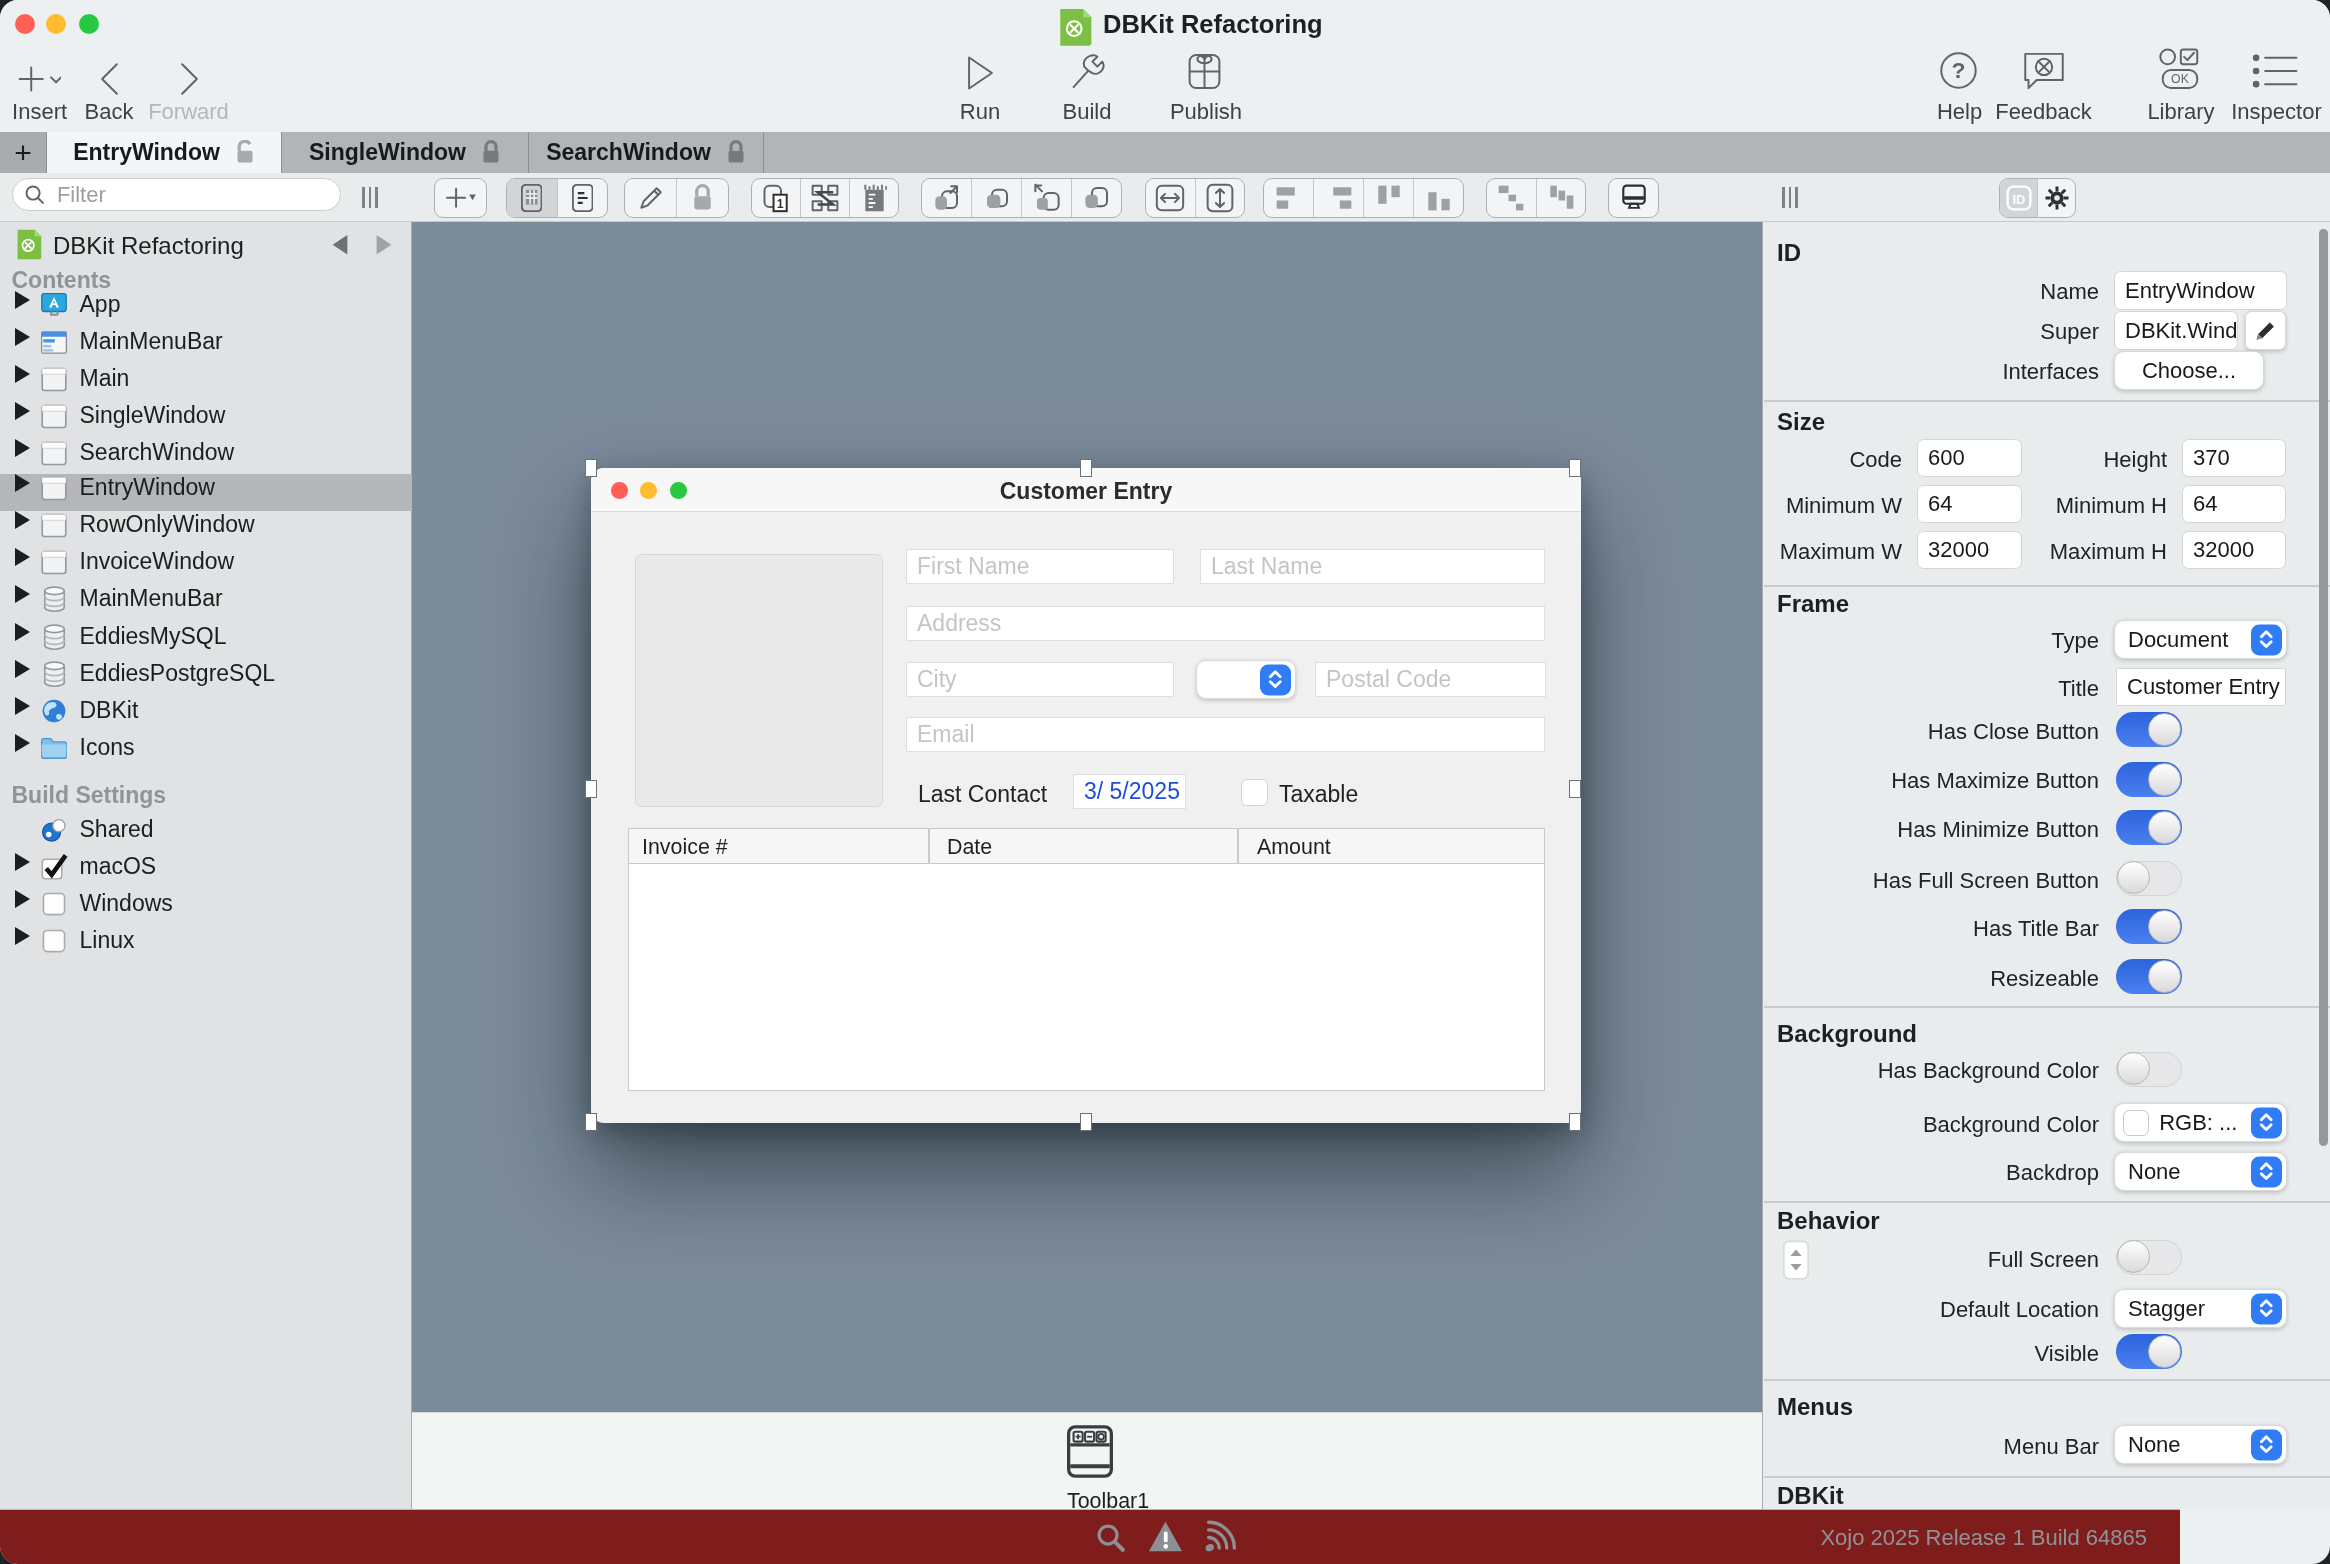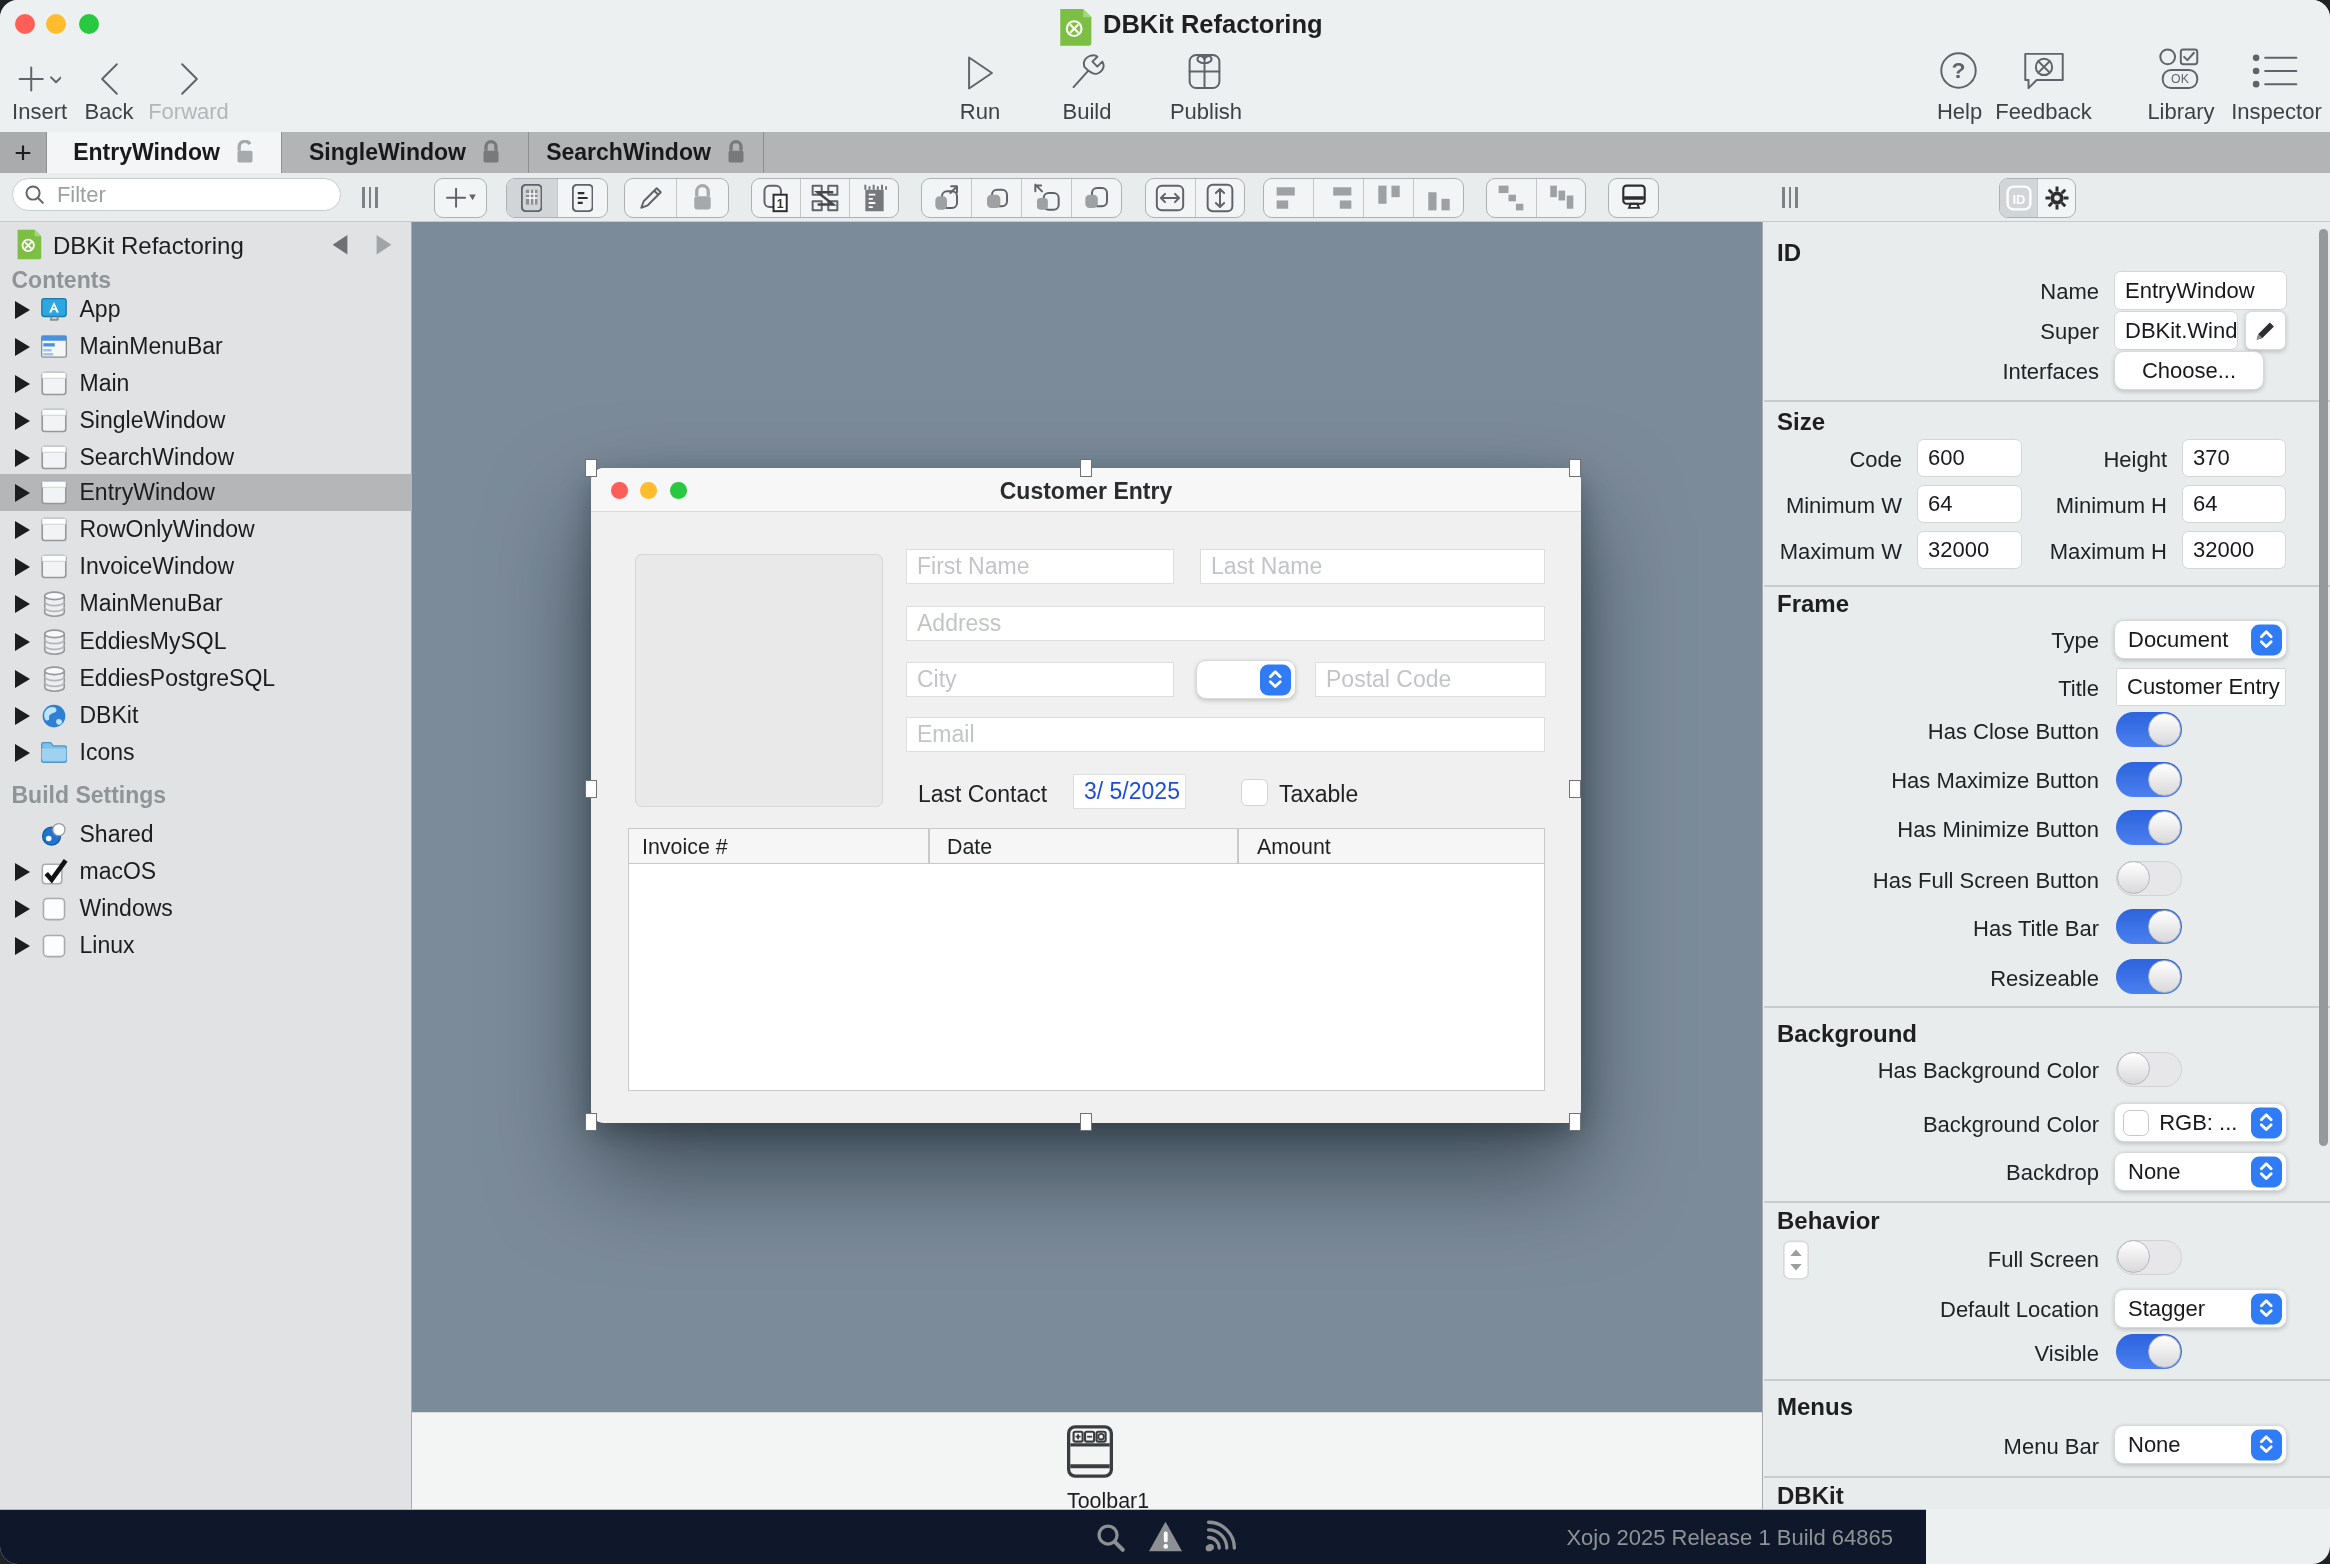--- a/index.html
+++ b/index.html
@@ -31,21 +31,21 @@
   .grip{display:flex;gap:4.1px;}
   .grip i{display:block;width:2.5px;height:21.4px;background:#7e8285;}
 
   .tg{top:178px;height:40px;border:1.6px solid #aeb1b3;border-radius:9px;background:#f2f4f5;display:flex;overflow:hidden;box-sizing:border-box;}
   .tg .seg{flex:1;display:flex;align-items:center;justify-content:center;border-right:1.6px solid #c4c7c9;box-sizing:border-box;}
   .tg .seg:last-child{border-right:none;}
   .tg .seg.sel{background:#d2d5d7;}
 
   
   .sidebar{left:0;top:222px;width:412px;height:1287px;background:#e0e2e3;border-right:1.6px solid #a9acaf;box-sizing:border-box;}
-  .srow{position:absolute;left:0;width:412px;height:37px;display:flex;align-items:center;}
+  .srow{position:absolute;left:0;width:412px;height:37px;display:flex;align-items:flex-start;}
   .srow .disc{width:0;height:0;border-left:15px solid #1b1d1f;border-top:9px solid transparent;border-bottom:9px solid transparent;margin-left:15px;}
   .srow .disc.none{border-left-color:transparent;}
   .srow .icn{width:28px;height:28px;margin-left:10px;display:flex;align-items:center;justify-content:center;}
   .srow .slab{font-size:23px;color:#1b1d1f;margin-left:11.5px;white-space:nowrap;}
   .shead{position:absolute;left:11.5px;font-size:23px;font-weight:bold;color:#8f9497;}
   .selband{position:absolute;left:0;width:412px;height:37px;background:#b4b6b8;}
 
   
   .canvas{left:412px;top:222px;width:1350px;height:1190px;background:#7c8b9a;}
   .tray{left:412px;top:1412px;width:1350px;height:97px;background:#f3f5f5;border-top:1.6px solid #d6d8d8;box-sizing:border-box;}
@@ -79,21 +79,21 @@
   .knob{position:absolute;top:0.8px;width:33px;height:33px;border-radius:50%;background:linear-gradient(#ffffff,#d9d9db);border:0.8px solid #b6b6b8;box-sizing:border-box;}
   .toggle.on .knob{right:0.8px;}
   .toggle.off .knob{left:0px;top:-0.8px;}
   .popup{position:absolute;background:#fff;border:0.8px solid #d9d9d9;border-radius:10px;box-shadow:0 1.6px 4.1px rgba(0,0,0,.18);display:flex;align-items:center;box-sizing:border-box;}
   .popup .ptext{font-size:22px;color:#17191b;margin-left:13px;white-space:nowrap;}
   .popup .stepper{position:absolute;right:4.1px;top:50%;transform:translateY(-50%);width:31px;height:31px;border-radius:8.2px;background:#2f7cf6;display:flex;align-items:center;justify-content:center;}
   .pillbtn{position:absolute;background:#fff;border:0.8px solid #d9d9d9;border-radius:10px;box-shadow:0 1.6px 4.1px rgba(0,0,0,.18);display:flex;align-items:center;justify-content:center;font-size:22px;color:#17191b;box-sizing:border-box;}
   .scrollthumb{position:absolute;left:2319px;top:229px;width:9px;height:917px;border-radius:5px;background:#95999c;}
 
   
-  .statusbar{left:0;top:1509px;width:1926px;height:55px;background:#0f172a;border-top:1.6px solid #b6b9bb;box-sizing:border-box;}
+  .statusbar{left:0;top:1509px;width:2180px;height:55px;background:#7f1d1d;border-top:1.6px solid #b6b9bb;box-sizing:border-box;}
   .version{position:absolute;right:33px;top:15px;font-size:22px;color:#8f9396;white-space:nowrap;}
 </style>
 </head>
 <body>
 
 <div class="app">
 
   <div class="abs toolbar">
     <div class="abs tl" style="left:15px;background:#ff5f57"></div>
     <div class="abs tl" style="left:46px;background:#febc2e"></div>

